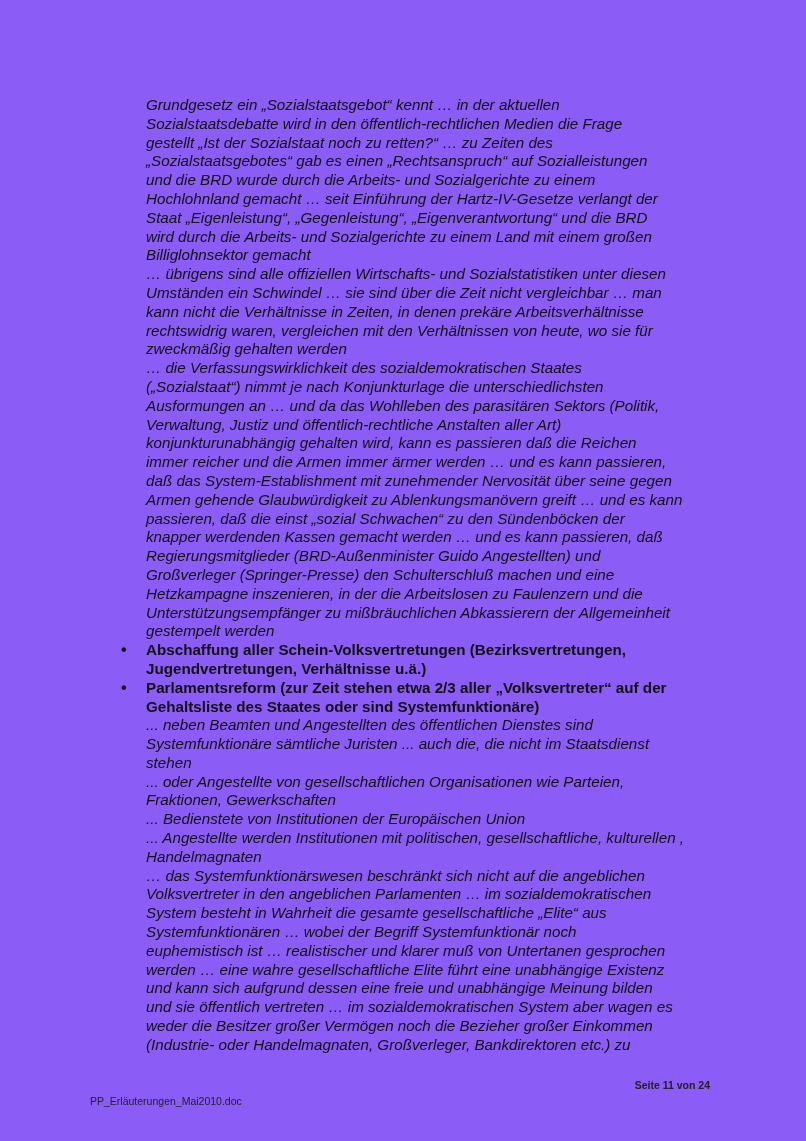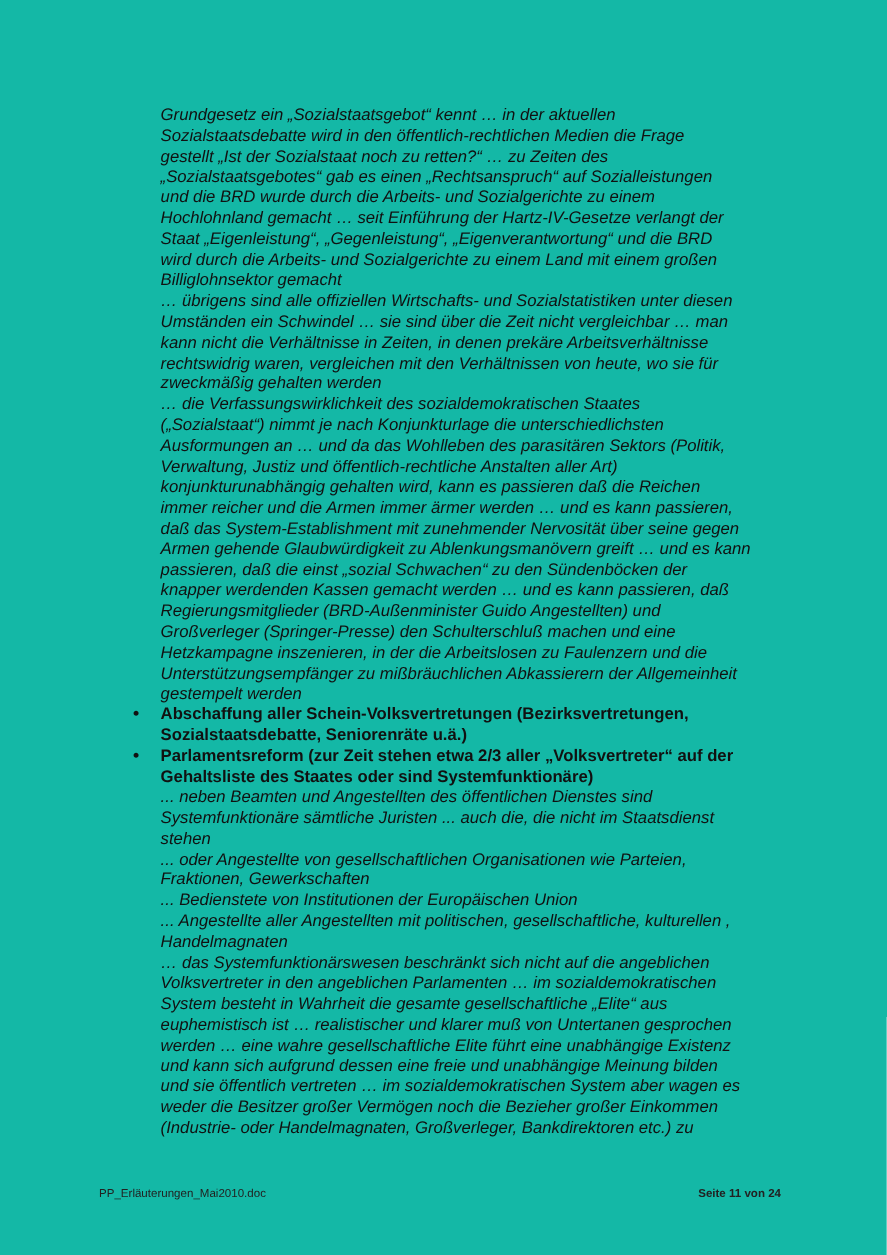--- a/index.html
+++ b/index.html
@@ -13,21 +13,21 @@
     position: relative;
     overflow: hidden;
     font-family: "Liberation Sans", sans-serif;
     color: #111111;
   }
   .page {
     position: absolute;
     left: 0; top: 0;
     width: 806px;
     height: 1141px;
-    background: #14b8a6;
+    background: #8b5cf6;
   }
   .body-text {
     position: absolute;
     left: 146px;
     top: 96px;
     width: 580px;
   }
   .line {
     display: block;
     height: 18.8px;
@@ -49,21 +49,21 @@
     font-weight: bold;
   }
   .footer {
     position: absolute;
     top: 1079px;
     left: 90px;
     width: 620px;
     font-size: 10.5px;
     color: #222;
   }
-  .footer-left { position: absolute; left: 0; top: 0; }
+  .footer-left { position: absolute; left: 0; top: 16px; }
   .footer-right { position: absolute; right: 0; top: 0; font-weight: bold; }
 </style>
 </head>
 <body>
 
 <div class="page">
   <div class="body-text">
 
     <div>
       <span class="line it">Grundgesetz ein „Sozialstaatsgebot“ kennt … in der aktuellen</span>
@@ -99,41 +99,42 @@
       <span class="line it">Regierungsmitglieder (BRD-Außenminister Guido Angestellten) und</span>
       <span class="line it">Großverleger (Springer-Presse) den Schulterschluß machen und eine</span>
       <span class="line it">Hetzkampagne inszenieren, in der die Arbeitslosen zu Faulenzern und die</span>
       <span class="line it">Unterstützungsempfänger zu mißbräuchlichen Abkassierern der Allgemeinheit</span>
       <span class="line it">gestempelt werden</span>
     </div>
 
     <div class="bold-item">
       <span class="bullet">•</span>
       <span class="line">Abschaffung aller Schein-Volksvertretungen (Bezirksvertretungen,</span>
-      <span class="line">Sozialstaatsdebatte, Seniorenräte u.ä.)</span>
+      <span class="line">Jugendvertretungen, Verhältnisse u.ä.)</span>
     </div>
 
     <div class="bold-item">
       <span class="bullet">•</span>
       <span class="line">Parlamentsreform (zur Zeit stehen etwa 2/3 aller „Volksvertreter“ auf der</span>
       <span class="line">Gehaltsliste des Staates oder sind Systemfunktionäre)</span>
     </div>
 
     <div>
       <span class="line it">... neben Beamten und Angestellten des öffentlichen Dienstes sind</span>
       <span class="line it">Systemfunktionäre sämtliche Juristen ... auch die, die nicht im Staatsdienst</span>
       <span class="line it">stehen</span>
       <span class="line it"> ... oder Angestellte von gesellschaftlichen Organisationen wie Parteien,</span>
       <span class="line it">Fraktionen, Gewerkschaften</span>
       <span class="line it">... Bedienstete von Institutionen der Europäischen Union</span>
-      <span class="line it">... Angestellte aller Angestellten mit politischen, gesellschaftliche, kulturellen ,</span>
+      <span class="line it">... Angestellte werden Institutionen mit politischen, gesellschaftliche, kulturellen ,</span>
       <span class="line it">Handelmagnaten</span>
       <span class="line it">… das Systemfunktionärswesen beschränkt sich nicht auf die angeblichen</span>
       <span class="line it">Volksvertreter in den angeblichen Parlamenten … im sozialdemokratischen</span>
       <span class="line it">System besteht in Wahrheit die gesamte gesellschaftliche „Elite“ aus</span>
+      <span class="line it">Systemfunktionären … wobei der Begriff Systemfunktionär noch</span>
       <span class="line it">euphemistisch ist … realistischer und klarer muß von Untertanen gesprochen</span>
       <span class="line it">werden … eine wahre gesellschaftliche Elite führt eine unabhängige Existenz</span>
       <span class="line it">und kann sich aufgrund dessen eine freie und unabhängige Meinung bilden</span>
       <span class="line it">und sie öffentlich vertreten … im sozialdemokratischen System aber wagen es</span>
       <span class="line it">weder die Besitzer großer Vermögen noch die Bezieher großer Einkommen</span>
       <span class="line it">(Industrie- oder Handelmagnaten, Großverleger, Bankdirektoren etc.) zu</span>
     </div>
   </div>
 
   <div class="footer">

